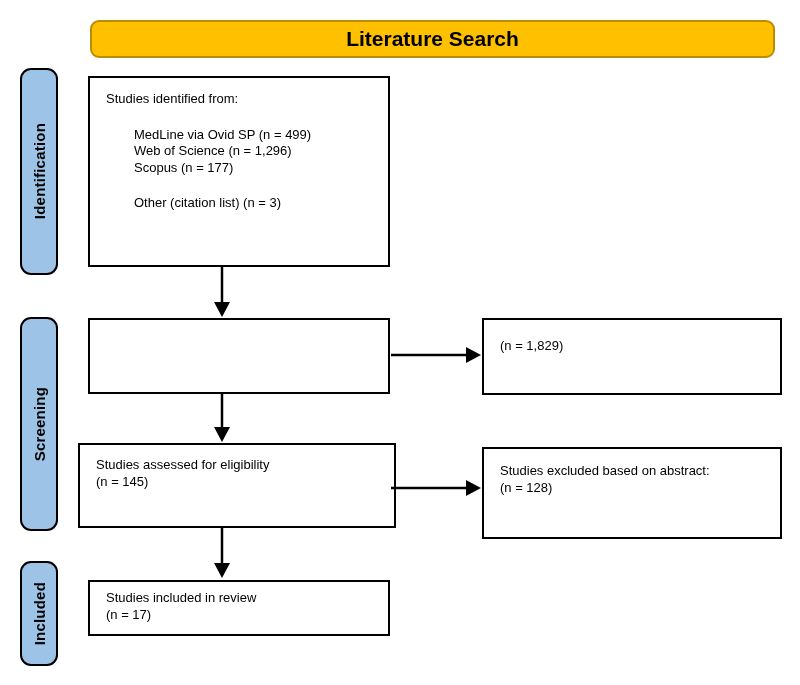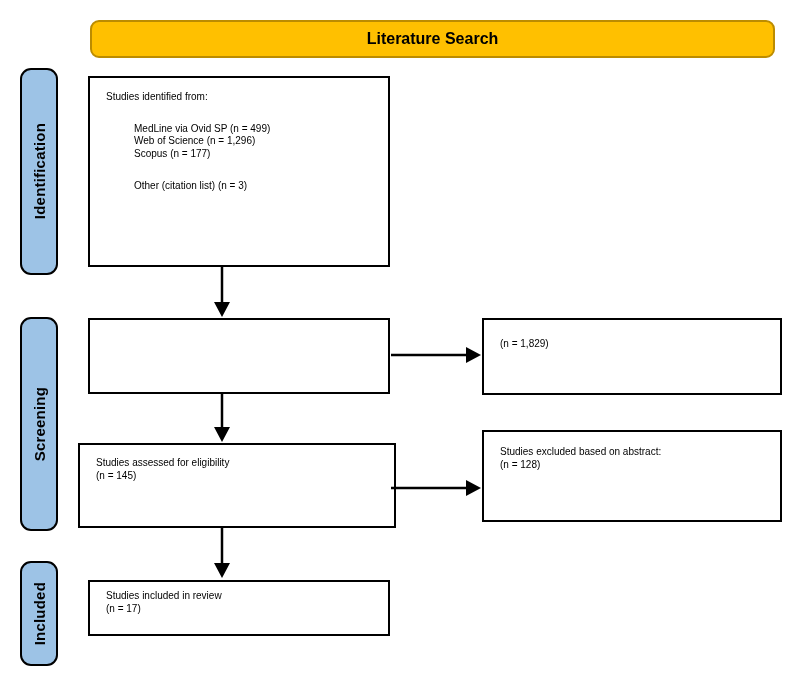--- a/index.html
+++ b/index.html
@@ -14,21 +14,21 @@
   }
   .title-banner {
     position: absolute;
     left: 90px; top: 20px;
     width: 685px; height: 38px;
     background: #FFC000;
     border: 2px solid #BC8C00;
     border-radius: 9px;
     box-sizing: border-box;
     display: flex; align-items: center; justify-content: center;
-    font-weight: bold; font-size: 16px;
+    font-weight: bold; font-size: 21px;
   }
   .stage {
     position: absolute;
     left: 20px; width: 38px;
     background: #9DC3E6;
     border: 2.5px solid #000000;
     border-radius: 11px;
     box-sizing: border-box;
     display: flex; align-items: center; justify-content: center;
   }
@@ -41,28 +41,28 @@
     font-weight: bold;
     font-size: 15px;
     white-space: nowrap;
     letter-spacing: 0.2px;
   }
   .fbox {
     position: absolute;
     background: #ffffff;
     border: 2px solid #000000;
     box-sizing: border-box;
-    font-size: 10px;
+    font-size: 13px;
     line-height: 1.27;
   }
   .box-identified { left: 88px; top: 76px;  width: 302px; height: 191px; padding: 13px 8px 0 16px; }
   .box-screened   { left: 88px; top: 318px; width: 302px; height: 76px;  padding: 18px 8px 0 16px; }
   .box-excl-title { left: 482px; top: 318px; width: 300px; height: 77px; padding: 18px 8px 0 16px; }
   .box-assessed   { left: 78px; top: 443px; width: 318px; height: 85px;  padding: 12px 8px 0 16px; }
-  .box-excl-abstr { left: 482px; top: 430px; width: 300px; height: 92px; padding: 14px 8px 0 16px; }
+  .box-excl-abstr { left: 482px; top: 447px; width: 300px; height: 92px; padding: 14px 8px 0 16px; }
   .box-included   { left: 88px; top: 580px; width: 302px; height: 56px;  padding: 8px 7px 0 16px; }
   .indent-block { margin: 19px 0 0 28px; width: 212px; }
   .wrap-narrow { max-width: 218px; }
   .arrows { position: absolute; left: 0; top: 0; pointer-events: none; }
 </style>
 </head>
 <body>
 
 <div class="canvas">
 

